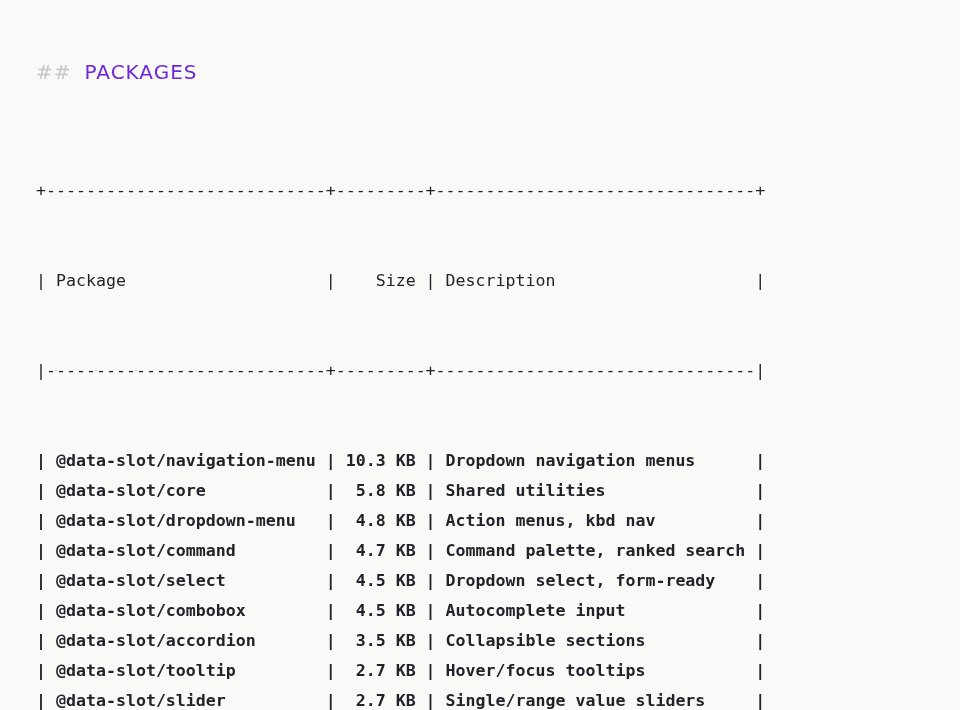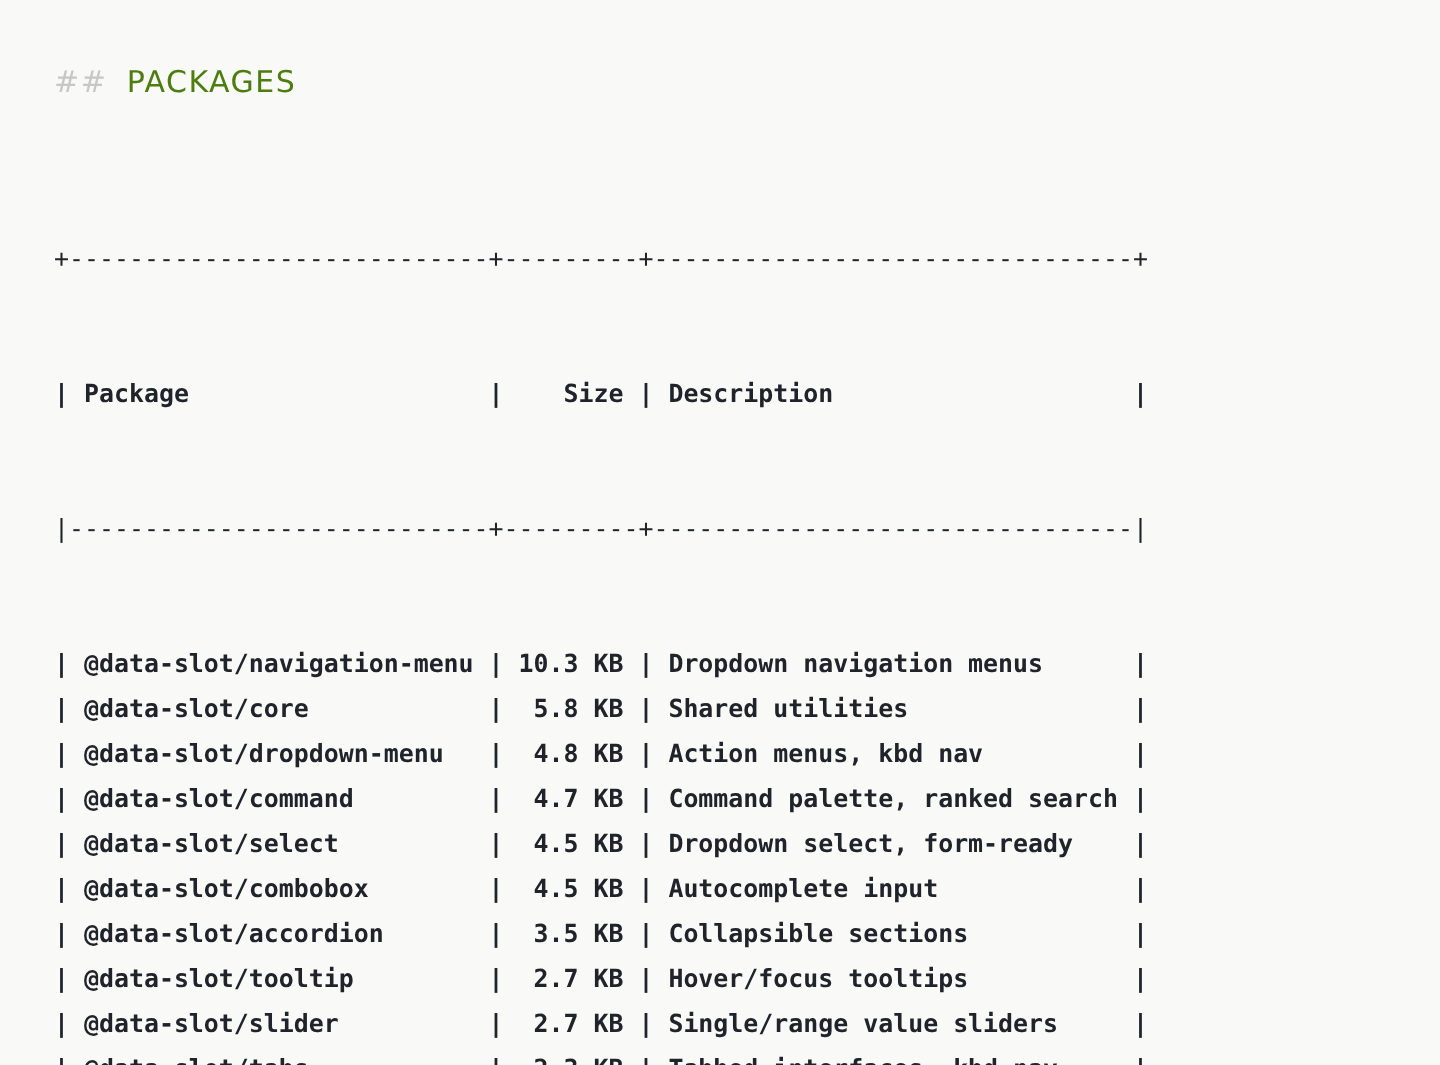--- a/index.html
+++ b/index.html
@@ -32,22 +32,23 @@
     margin: 0 0 30px 0;
     display: flex;
     align-items: baseline;
   }
   .heading .hash {
     color: #c6c8c4;
     margin-right: 13px;
     font-weight: 400;
   }
   .heading .htext {
-    color: #4d7c0f;
+    color: #6d28d9;
     font-weight: 400;
+    margin-top: 18px;
   }
 
   
   .ascii-table {
     font-family: "DejaVu Sans Mono", "Liberation Mono", monospace;
     font-size: 16.6px;
     line-height: 30px;
     color: #20242a;
     white-space: pre;
     letter-spacing: 0px;
@@ -56,21 +57,20 @@
   .rule {
     color: #20242a;
     white-space: pre;
   }
   .trow {
     white-space: pre;
     font-weight: bold;
   }
   .head-row {
     white-space: pre;
-    font-weight: bold;
   }
 </style>
 </head>
 <body>
 
 <div class="page">
 
   <div class="heading">
     <span class="hash">##</span><span class="htext">PACKAGES</span>
   </div>

